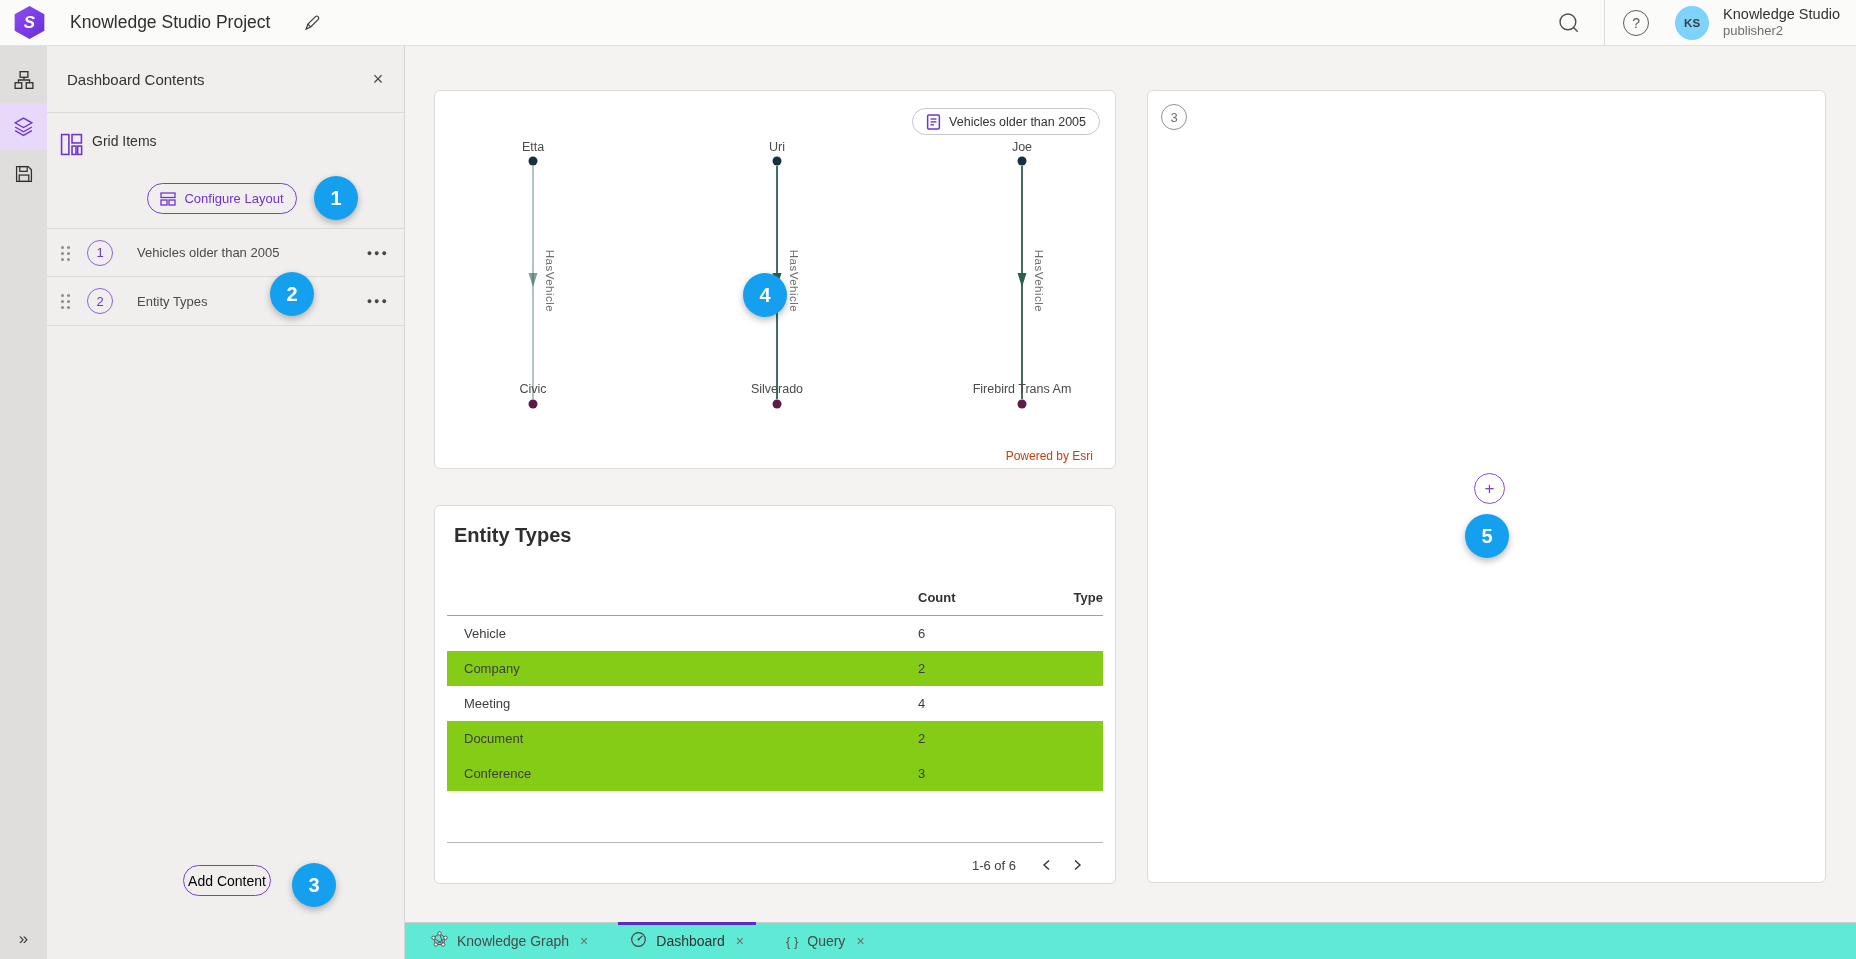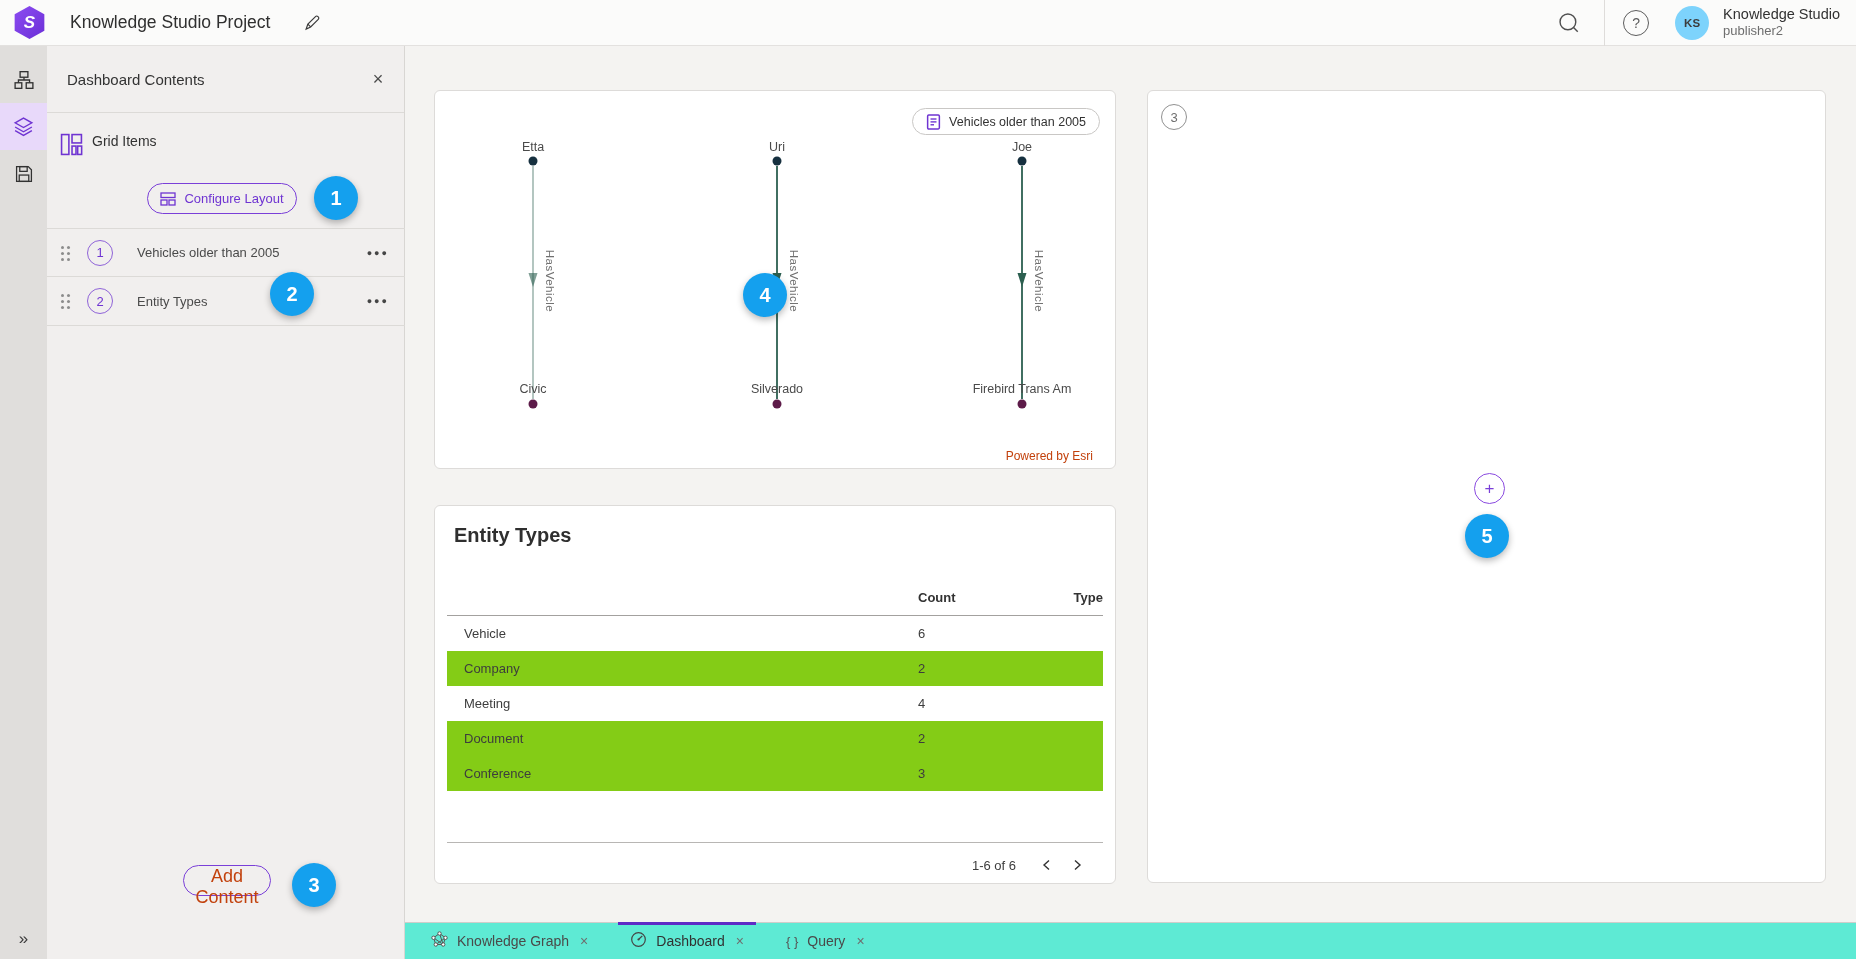--- a/index.html
+++ b/index.html
@@ -49,22 +49,22 @@
   .grid-row { height:49px; border-bottom:1px solid #dcdad7; display:flex; align-items:center; cursor:pointer; }
   .grid-row:first-child { border-top:1px solid #dcdad7; }
   .drag-dots { width:10px; height:16px; margin-left:14px; position:relative; cursor:grab; }
   .drag-dots::before { content:""; position:absolute; left:0; top:1px; width:3px; height:3px; border-radius:50%;
     background:#8c8c8c; box-shadow:6px 0 0 #8c8c8c,0 6px 0 #8c8c8c,6px 6px 0 #8c8c8c,0 12px 0 #8c8c8c,6px 12px 0 #8c8c8c; }
   .num-circle { width:26px; height:26px; border:1px solid #8f63d8; border-radius:50%; color:#6f34d2;
     font-size:13px; display:flex; align-items:center; justify-content:center; margin-left:16px; }
   .grid-label { margin-left:24px; font-size:13px; color:#4a4a4a; }
   .row-menu { margin-left:auto; margin-right:16px; font-size:9px; letter-spacing:2px; color:#454545; cursor:pointer; }
   .add-btn { position:absolute; left:136px; top:819px; width:88px; height:31px;
-    border:1px solid #7a3fd8; border-radius:16px; background:transparent; color:#c2410c;
-    font-size:18px; font-family:inherit; cursor:pointer; }
+    border:1px solid #7a3fd8; border-radius:16px; background:transparent; color:#000000;
+    font-size:14px; font-family:inherit; cursor:pointer; }
 
   
   .card { position:absolute; background:#fff; border:1px solid #dddbd9; border-radius:6px; }
   .graph-card { left:434px; top:90px; width:682px; height:379px; }
   .chip { position:absolute; top:17px; right:15px; height:27px; border:1px solid #c9c7c5; border-radius:14px;
     background:#fff; display:flex; align-items:center; gap:8px; padding:0 13px; cursor:pointer; }
   .chip-label { font-size:12.5px; color:#323232; }
   .attribution { position:absolute; right:22px; bottom:5px; font-size:12px; color:#c2410c; }
 
   .entity-card { left:434px; top:505px; width:682px; height:379px; }

